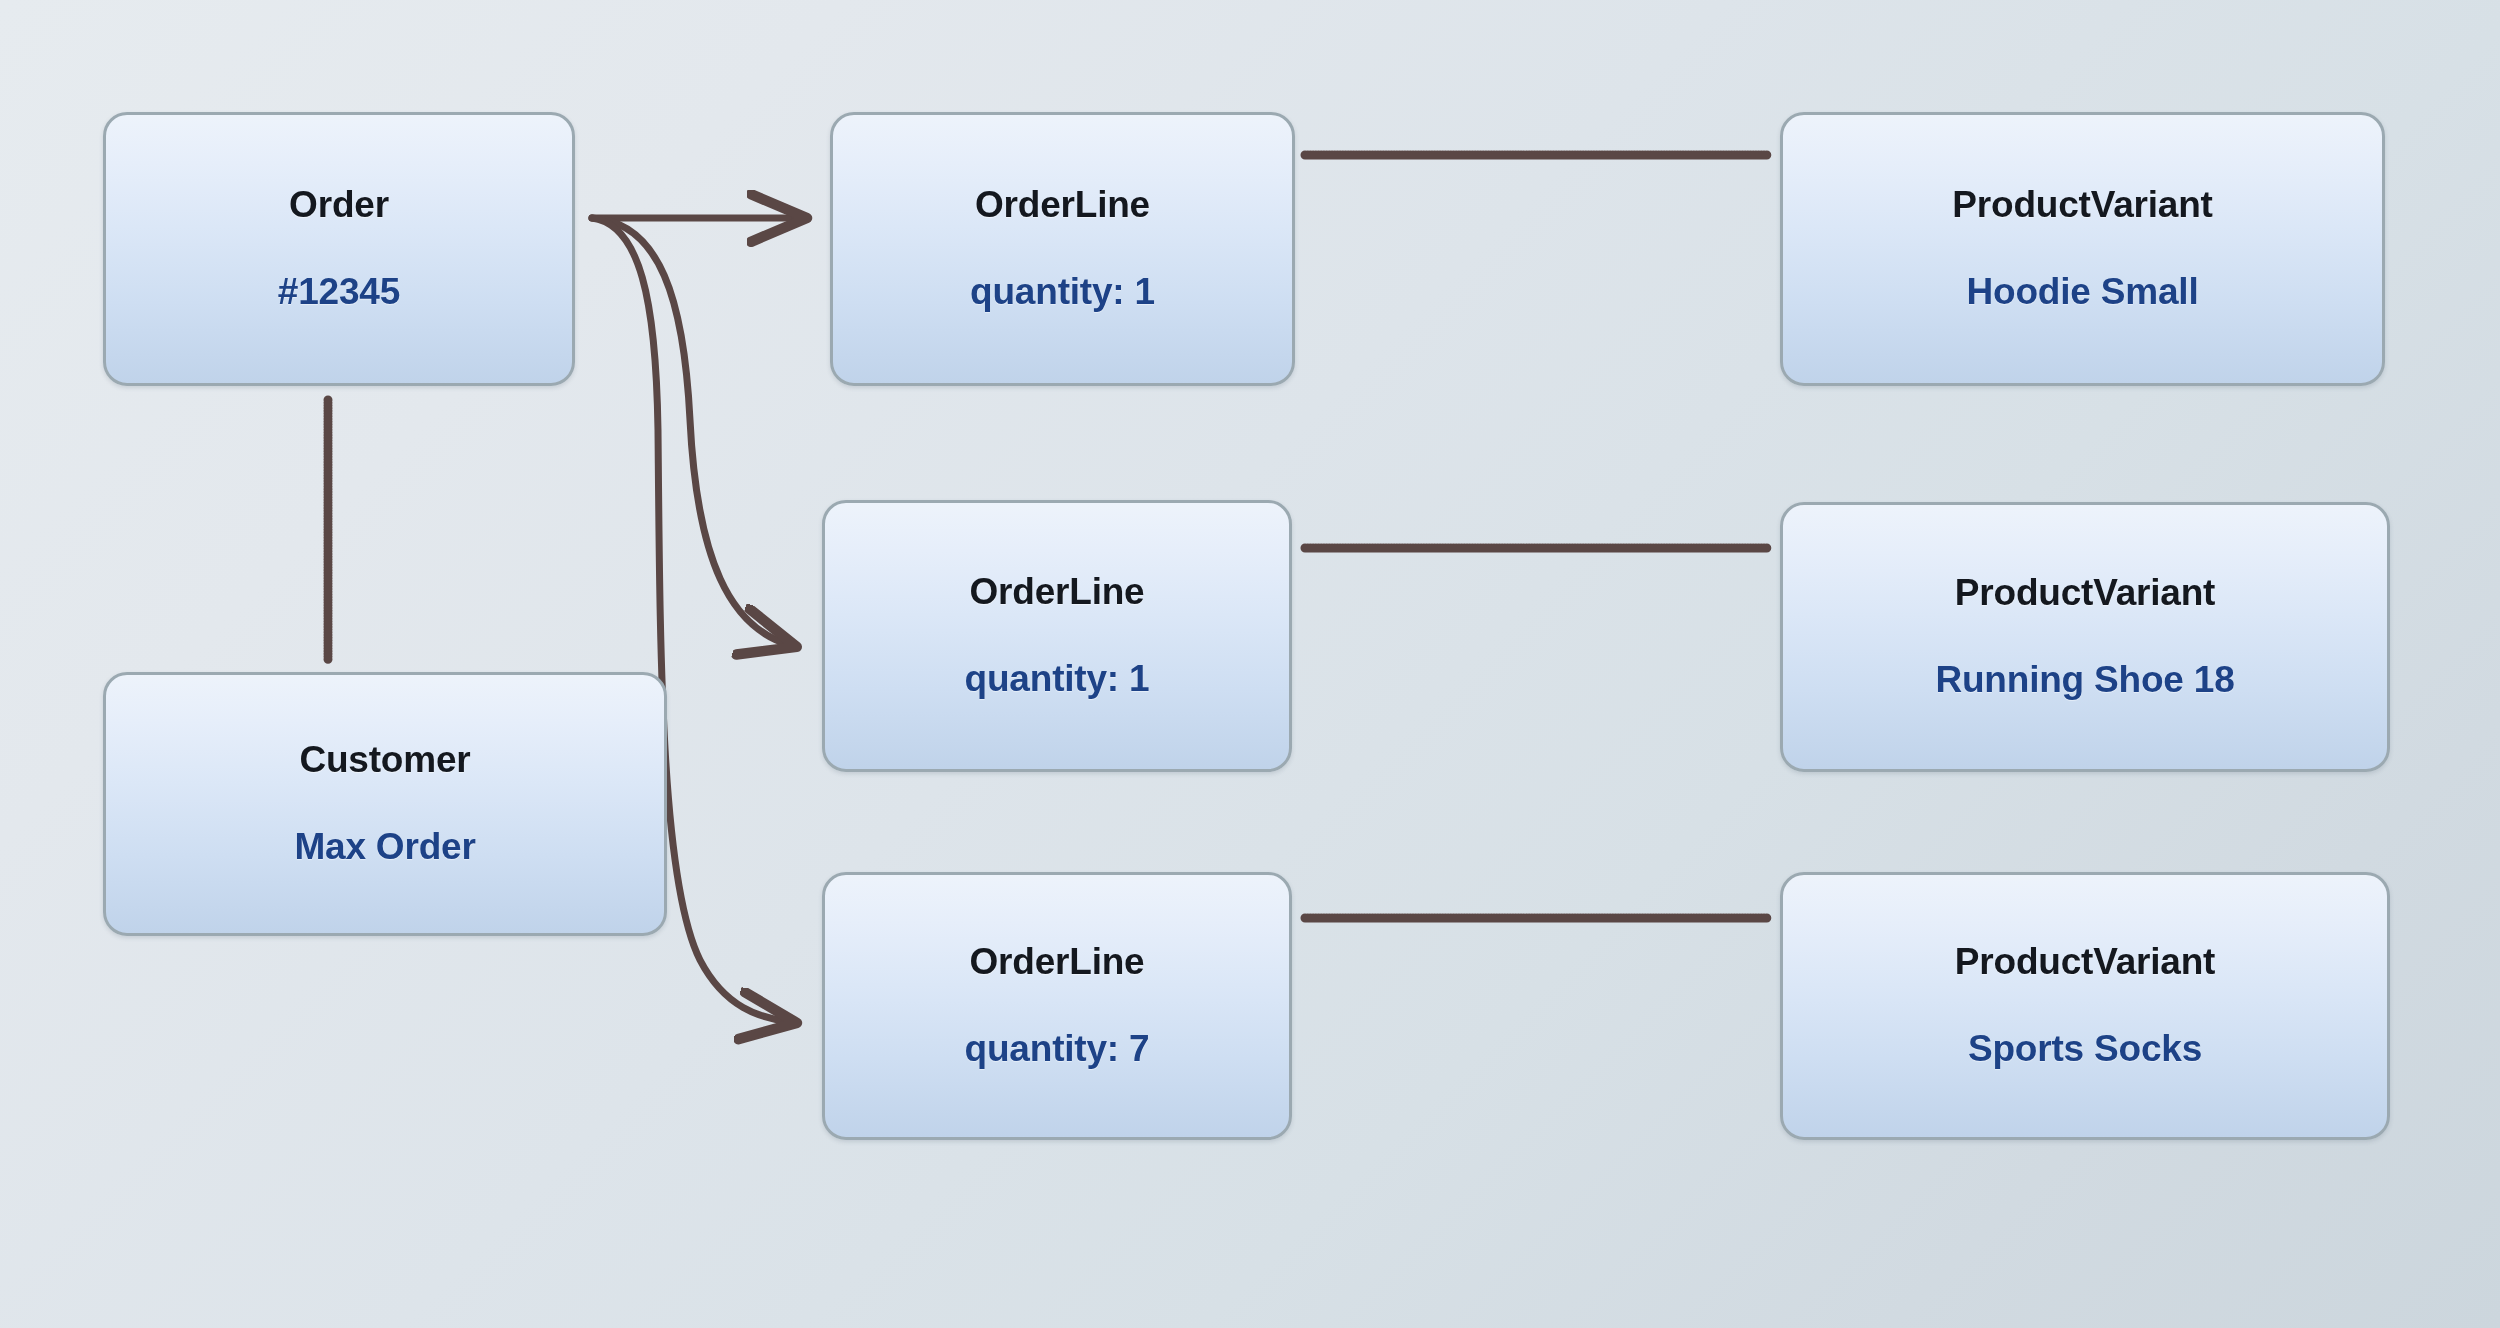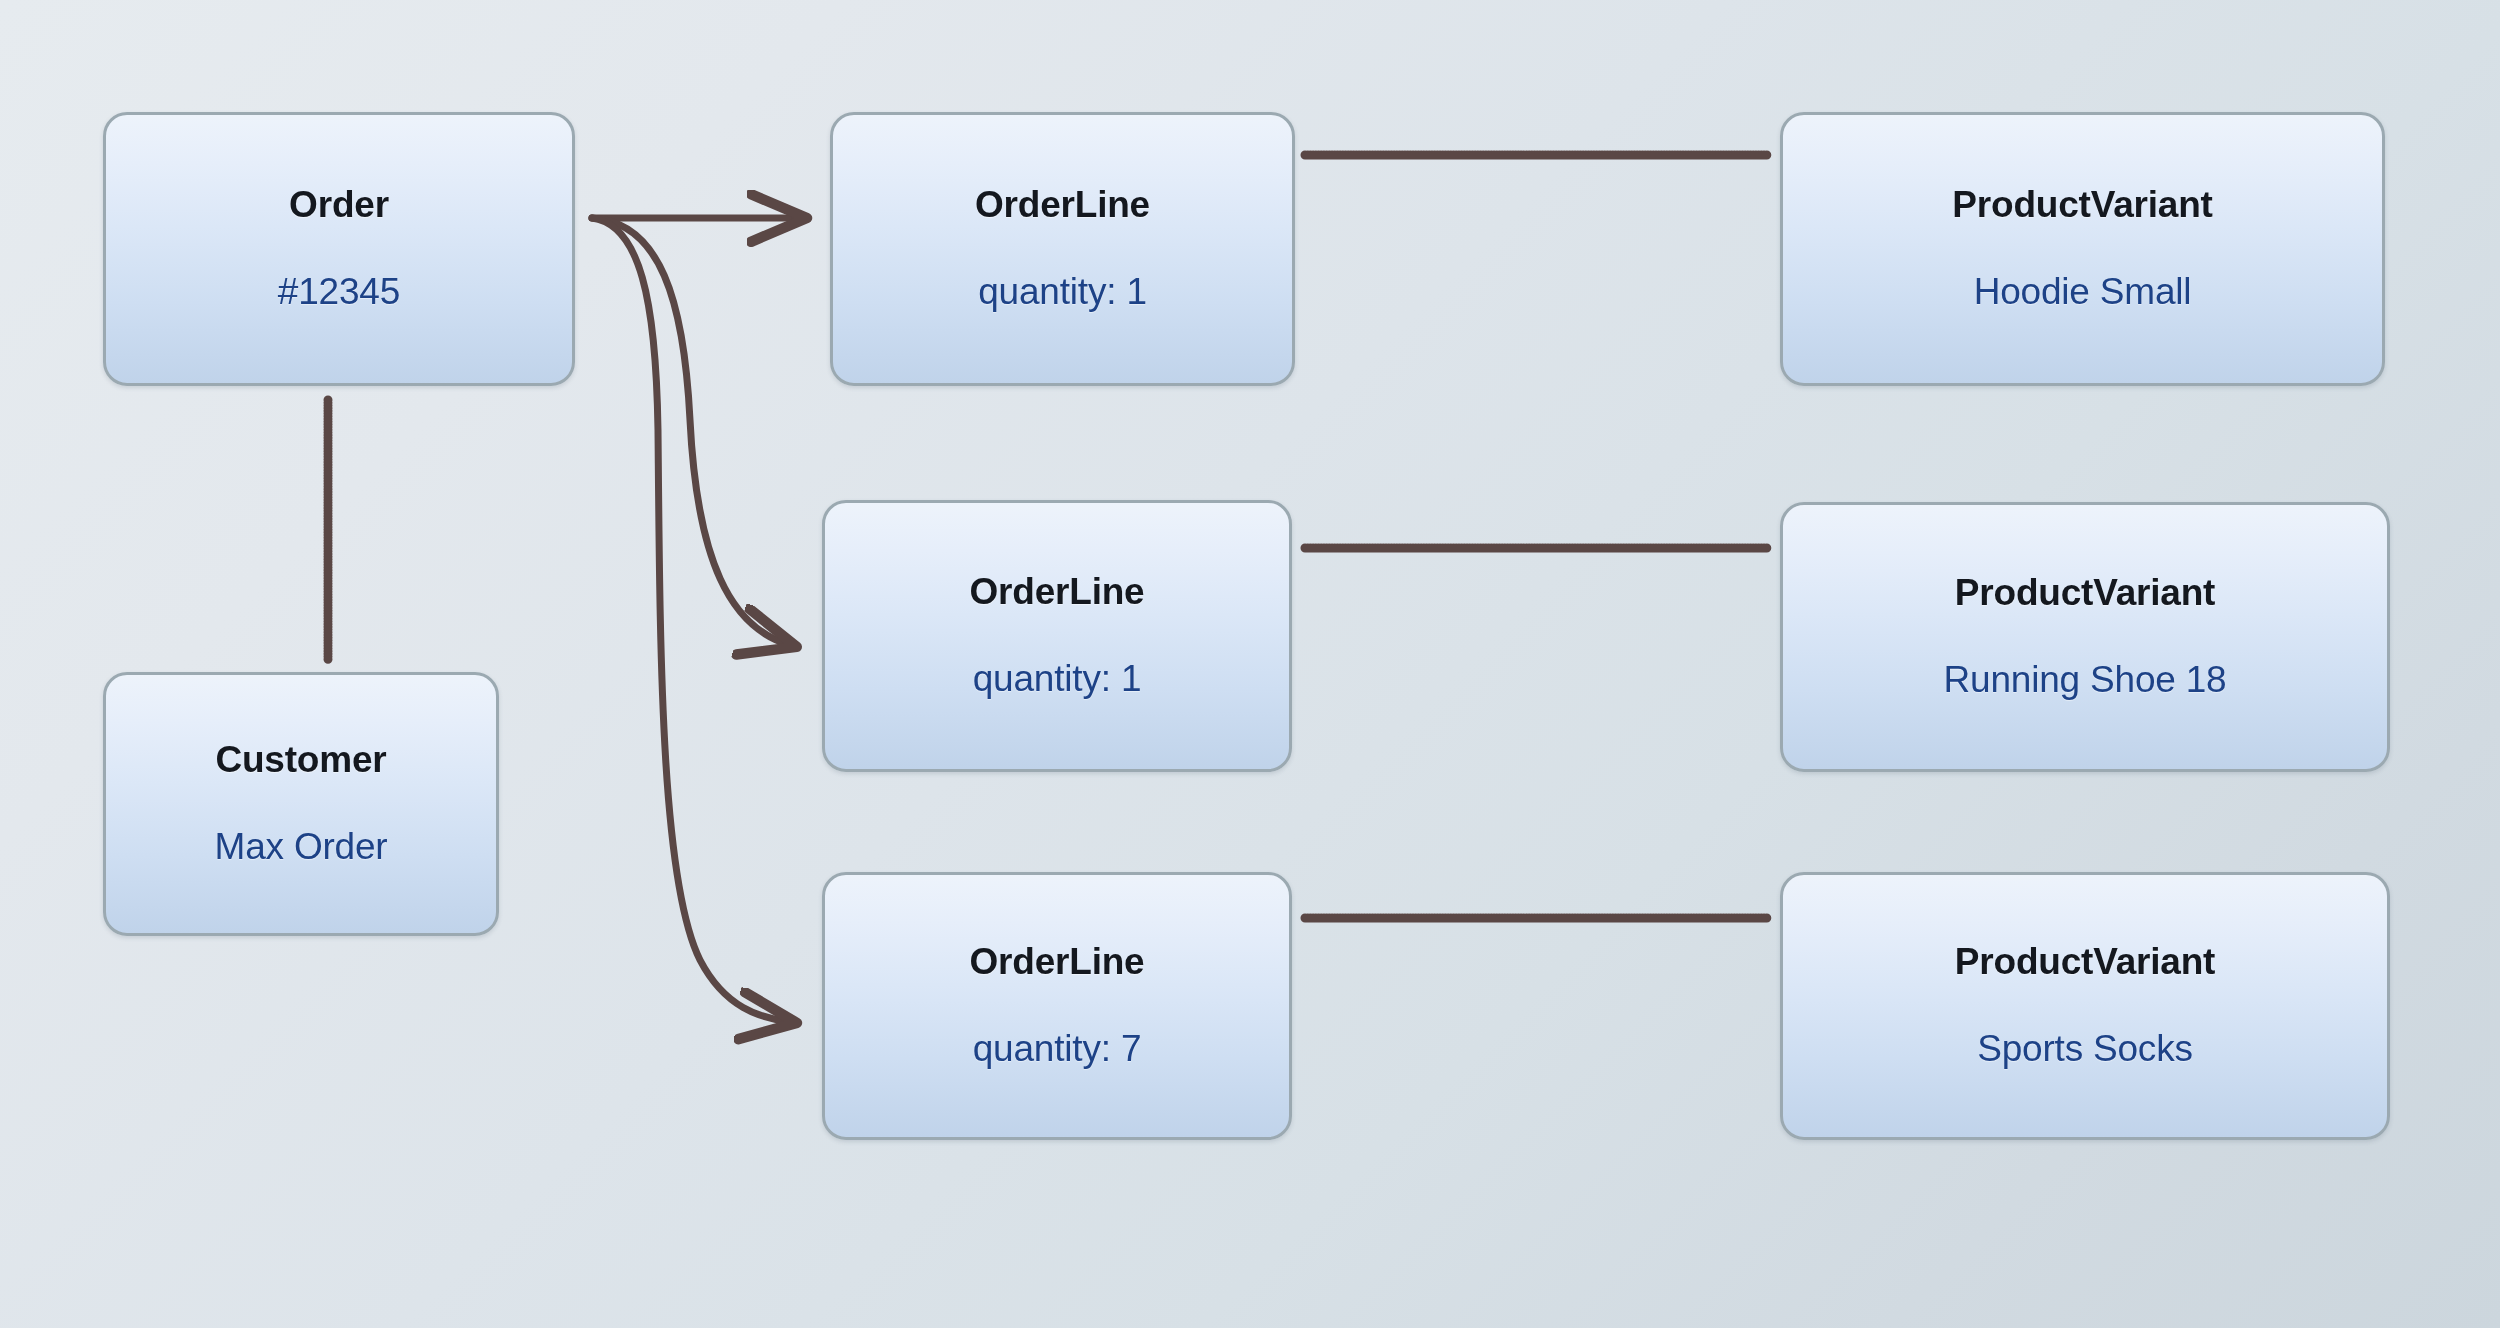--- a/index.html
+++ b/index.html
@@ -51,21 +51,21 @@
     font-size: 37px;
     font-weight: bold;
     color: #14181f;
     letter-spacing: -0.2px;
     line-height: 1.1;
     text-shadow: 0 1px 1px rgba(255,255,255,0.55);
   }
 
   .node-sub {
     font-size: 37px;
-    font-weight: normal;
+    font-weight: bold;
     color: #1d4287;
     letter-spacing: -0.2px;
     line-height: 1.1;
     text-shadow: 0 1px 1px rgba(255,255,255,0.5);
   }
 
   .gap-lg { height: 46px; }
 
   
   #edges {
@@ -102,21 +102,21 @@
     <line x1="1305" y1="548" x2="1768" y2="548" stroke="#5a4745" stroke-width="9" stroke-linecap="round" stroke-dasharray="0.1 2.6"></line>
     <line x1="1305" y1="918" x2="1768" y2="918" stroke="#5a4745" stroke-width="9" stroke-linecap="round" stroke-dasharray="0.1 2.6"></line>
   </svg>
 
   <div class="node" style="left:103px; top:112px; width:472px; height:274px;">
     <div class="node-title">Order</div>
     <div class="gap-lg"></div>
     <div class="node-sub">#12345</div>
   </div>
 
-  <div class="node" style="left:103px; top:672px; width:396px; height:264px;">
+  <div class="node" style="left:103px; top:672px; width:564px; height:264px;">
     <div class="node-title">Customer</div>
     <div class="gap-lg"></div>
     <div class="node-sub">Max Order</div>
   </div>
 
   <div class="node" style="left:830px; top:112px; width:465px; height:274px;">
     <div class="node-title">OrderLine</div>
     <div class="gap-lg"></div>
     <div class="node-sub">quantity: 1</div>
   </div>

